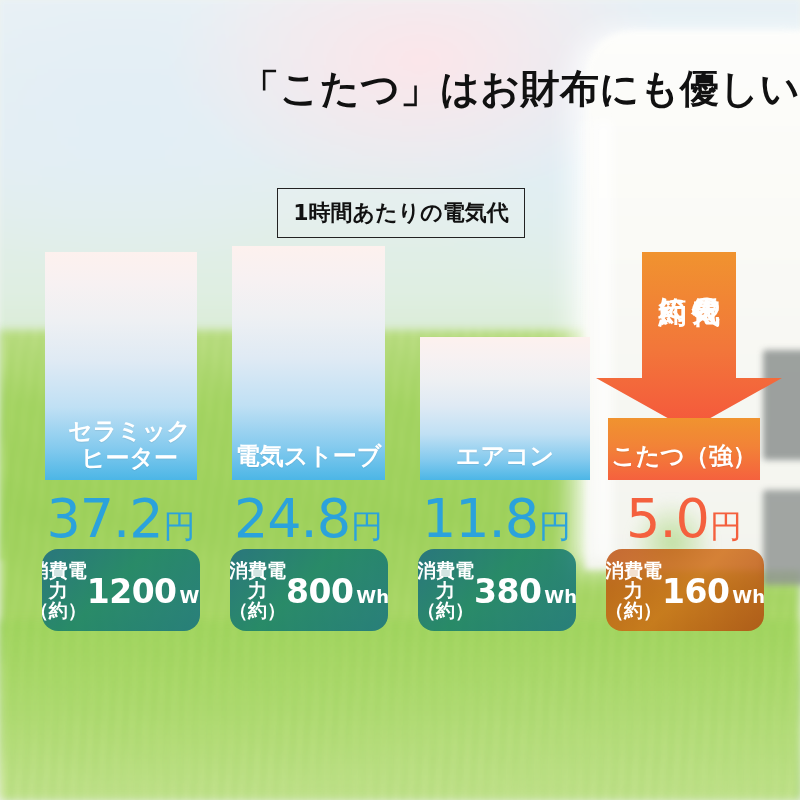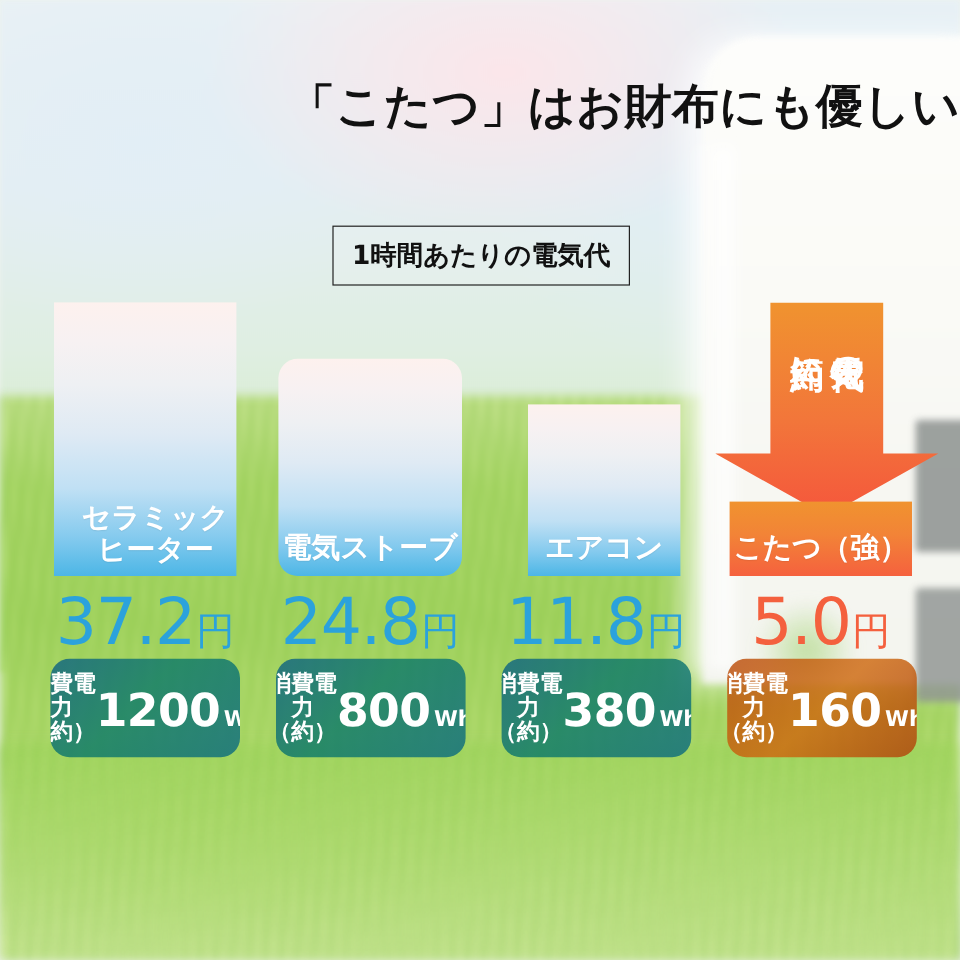--- a/index.html
+++ b/index.html
@@ -116,21 +116,21 @@
     overflow:hidden;
   }
   .badge.teal{
     background:linear-gradient(135deg, rgba(12,96,132,.80), rgba(10,120,105,.80) 45%, rgba(14,108,128,.82));
   }
   .badge.amber{
     background:linear-gradient(135deg, rgba(186,76,10,.82), rgba(206,104,14,.82) 50%, rgba(176,70,12,.84));
   }
   .badge-top{font-size:19px;font-weight:700;line-height:1.05;margin-top:2px;}
   .badge-bottom{line-height:1;margin-top:3px;}
-  .badge-bottom .v{font-size:38px;font-weight:700;letter-spacing:-.5px;}
+  .badge-bottom .v{font-size:33px;font-weight:700;letter-spacing:-.5px;}
   .badge-bottom .u{font-size:18px;font-weight:700;margin-left:3px;}
 
   
   .arrow-wrap{position:absolute;left:596px;top:252px;width:186px;height:178px;}
   .arrow-text{
     position:absolute;left:0;top:0;width:186px;height:178px;
     display:flex;flex-direction:row-reverse;justify-content:center;
     gap:2px;padding-top:24px;box-sizing:border-box;
     pointer-events:none;
   }
@@ -201,37 +201,37 @@
       <span class="num">37.2</span><span class="yen">円</span>
     </div>
     <div class="badge teal" style="left:42px;top:549px;width:158px;height:82px;">
       <div class="badge-top">消費電力（約）</div>
       <div class="badge-bottom">
         <span class="v">1200</span><span class="u">Wh</span>
       </div>
     </div>
 
     <div class="bar-col" style="left:232px;bottom:320px;width:153px;height:191px;">
-      <div class="bar cool" style="height:181px;border-radius:16px;">
+      <div class="bar cool" style="height:234px;">
         <div class="bar-label">
           <span>電気ストーブ</span>
         </div>
       </div>
     </div>
     <div class="price blue" style="left:232px;top:492px;width:153px;">
       <span class="num">24.8</span><span class="yen">円</span>
     </div>
     <div class="badge teal" style="left:230px;top:549px;width:158px;height:82px;">
       <div class="badge-top">消費電力（約）</div>
       <div class="badge-bottom">
         <span class="v">800</span><span class="u">Wh</span>
       </div>
     </div>
 
-    <div class="bar-col" style="left:440px;bottom:320px;width:127px;height:143px;">
+    <div class="bar-col" style="left:420px;bottom:320px;width:153px;height:143px;padding-left:17px;">
       <div class="bar cool" style="height:143px;">
         <div class="bar-label">
           <span>エアコン</span>
         </div>
       </div>
     </div>
     <div class="price blue" style="left:420px;top:492px;width:153px;">
       <span class="num">11.8</span><span class="yen">円</span>
     </div>
     <div class="badge teal" style="left:418px;top:549px;width:158px;height:82px;">

